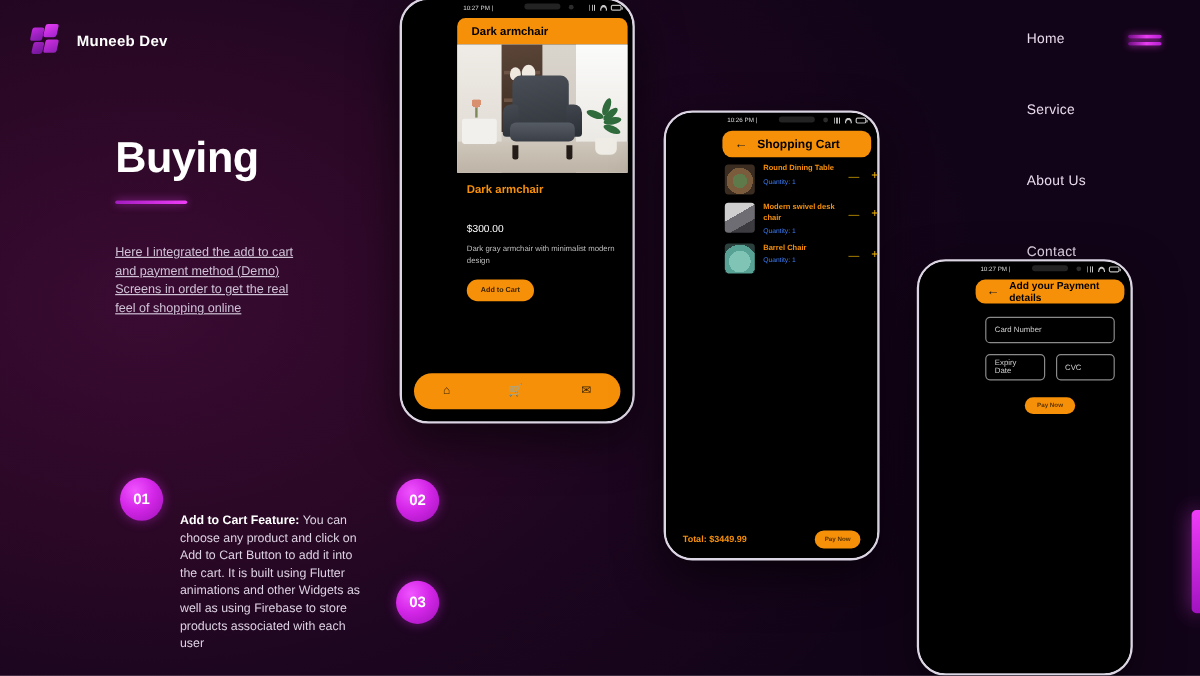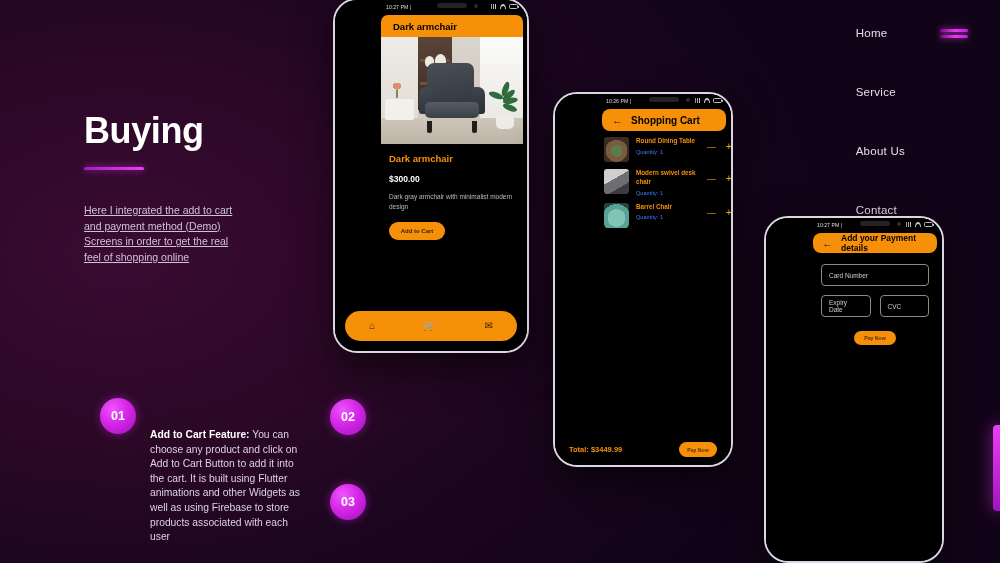--- a/index.html
+++ b/index.html
@@ -37,21 +37,21 @@
   .burger { position: absolute; right: 30px; top: 29px; width: 30px; height: 11px; }
   .burger span {
     display: block; height: 2.5px; border-radius: 2px; margin-bottom: 3.5px;
     background: linear-gradient(90deg,#6d0d80,#e83df2 55%,#b51fd1);
     box-shadow: 0 0 6px rgba(232,61,242,.75);
   }
   .burger span:nth-child(1) { width: 28px; }
   .burger span:nth-child(2) { width: 28px; }
 
   
-  .hero { position: absolute; left: 84px; top: 112px; width: 270px; }
+  .hero { position: absolute; left: 96px; top: 112px; width: 270px; }
   .hero h1 {
     color: #ffffff; font-size: 36px; line-height: 38px; font-weight: 800;
     letter-spacing: -0.4px;
   }
   .hero .rule {
     width: 60px; height: 3px; margin-top: 17px; border-radius: 3px;
     background: linear-gradient(90deg,#a31cc0,#ef3df8);
     box-shadow: 0 0 7px rgba(232,61,242,.6);
   }
   .hero p {
@@ -153,21 +153,21 @@
     background: linear-gradient(170deg,#464b53,#2e333a); border-radius:7px 3px 3px 3px; }
   .chair .arm-r { position:absolute; right:0; top:34%; width:20%; height:38%;
     background: linear-gradient(170deg,#41464e,#2a2f36); border-radius:3px 7px 3px 3px; }
   .chair .seat { position:absolute; left:8%; top:56%; width:84%; height:22%;
     background: linear-gradient(180deg,#565c65,#3a3f47); border-radius:5px; }
   .chair .leg { position:absolute; bottom:0; width:5px; height:17%; background:#241c18; border-radius:0 0 2px 2px; }
   .chair .leg.l1 { left:12%; } .chair .leg.l2 { right:12%; }
 
   #phone1 .details { padding: 9px 12px 0 12px; }
   .p-title { color: #f79009; font-size: 9.5px; font-weight: 700; }
-  .p-price { color: #ffffff; font-size: 8.5px; font-weight: 700; margin-top: 10px; }
+  .p-price { color: #ffffff; font-size: 8.5px; font-weight: 400; margin-top: 21px; }
   .p-desc { color: #bdbdbd; font-size: 6.5px; line-height: 9.5px; margin-top: 8px; width: 132px; }
   .cta {
     margin-top: 11px; width: 56px; height: 18px; border-radius: 10px; background: #f79009;
     color: #3a2300; font-size: 6px; font-weight: 700; display:flex; align-items:center; justify-content:center;
   }
   .bottombar {
     position: absolute; left: 10px; right: 10px; bottom: 10px; height: 30px;
     border-radius: 15px; background: #f79009; display: flex; align-items: center;
     justify-content: space-around; color: #3a2300;
   }
@@ -225,20 +225,29 @@
     background: linear-gradient(180deg,#ef3df8,#a113c0);
     box-shadow: 0 0 16px rgba(232,61,242,.65);
   }
 </style>
 </head>
 <body>
 
 <div class="stage">
 
   <div class="header">
+    <div class="brand">
+      <div class="logo">
+          <i></i>
+          <i></i>
+          <i></i>
+          <i></i>
+        </div>
+      <div class="brand-name">Muneeb Dev</div>
+    </div>
     <div class="nav">
       <a href="#">Home</a>
       <a href="#">Service</a>
       <a href="#">About Us</a>
       <a href="#">Contact</a>
     </div>
     <div class="burger">
       <span></span>
         <span></span>
     </div>

